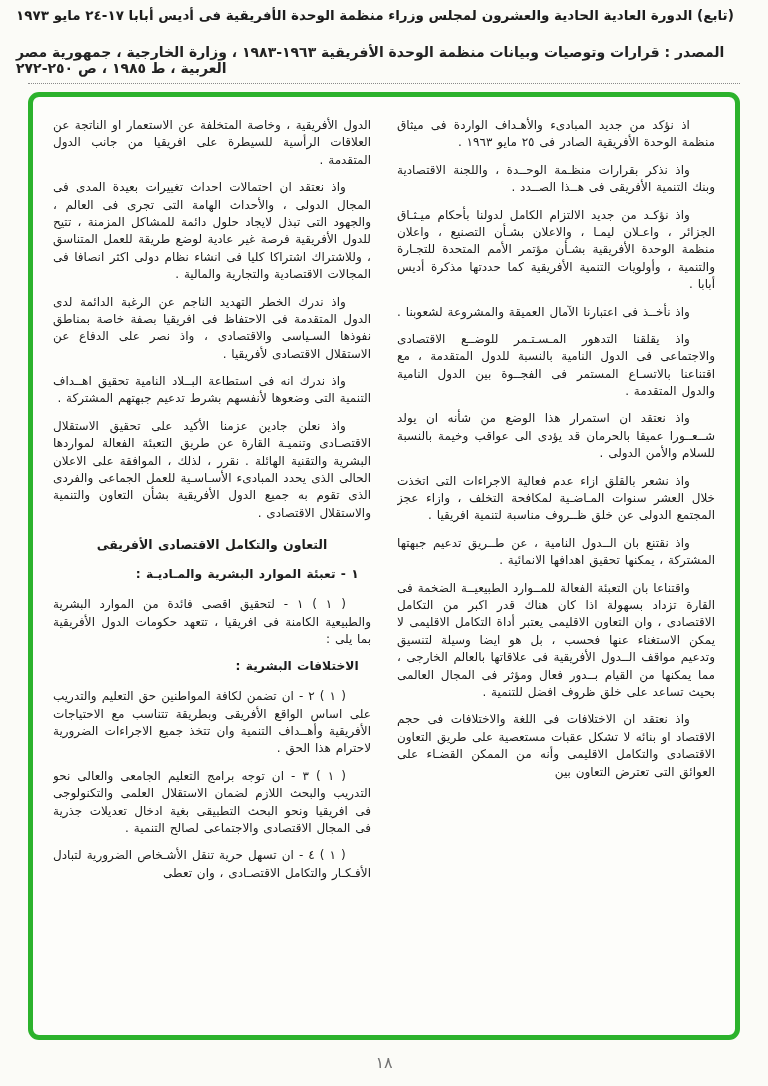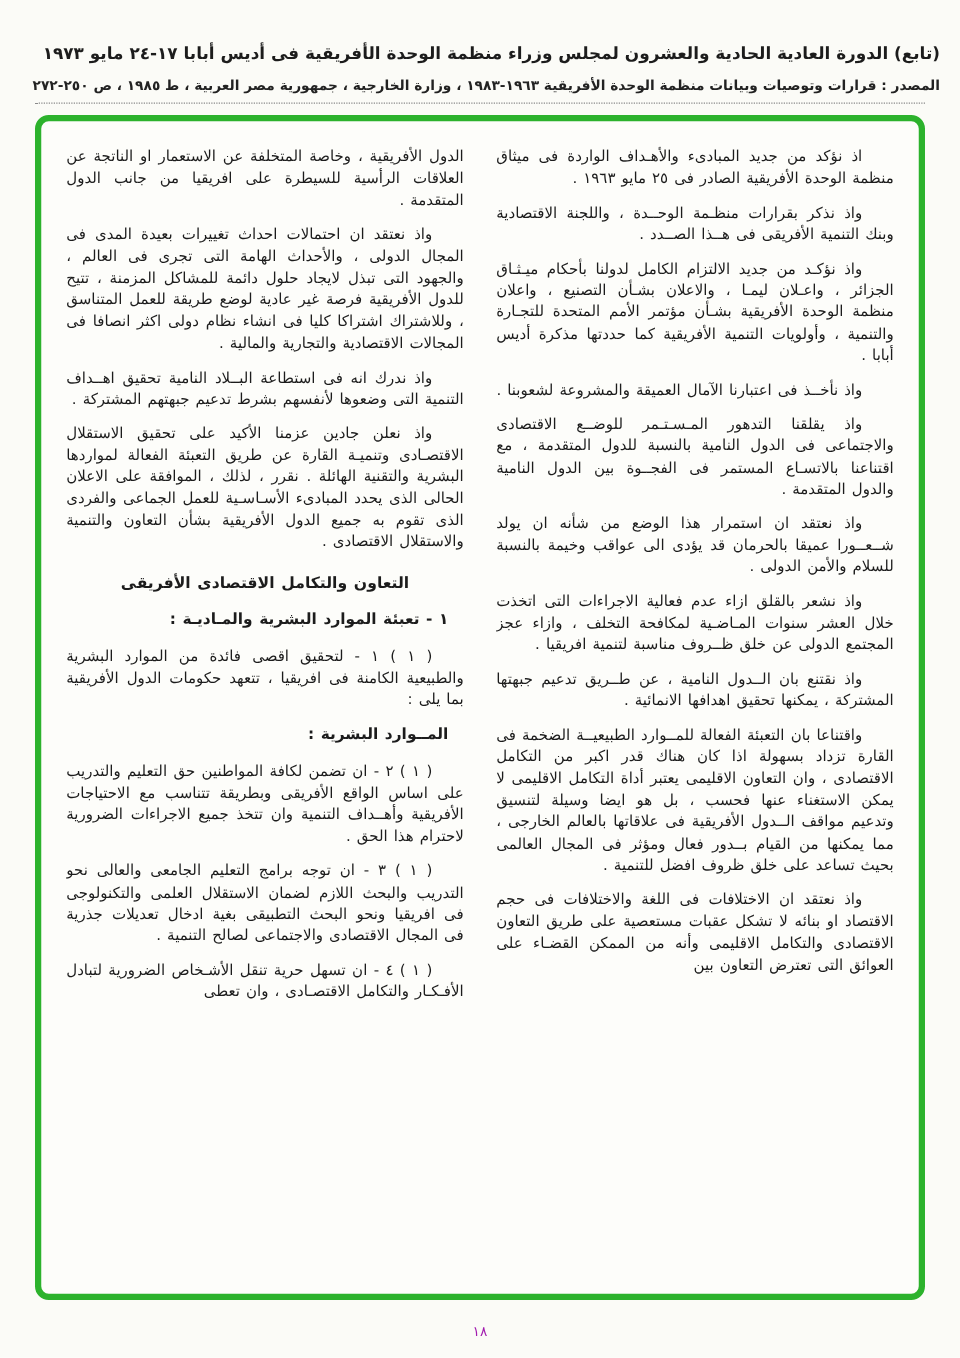--- a/index.html
+++ b/index.html
@@ -15,33 +15,33 @@
     position: relative;
     overflow: hidden;
   }
   .page {
     position: relative;
     width: 768px;
     height: 1086px;
     direction: rtl;
   }
   .header {
-    text-align: right;
-    padding-top: 35px;
+    text-align: left;
+    padding-top: 7px;
   }
   .header-title {
     font-size: 13.5px;
     font-weight: bold;
     letter-spacing: 0.2px;
     padding: 0 16px;
   }
   .header-source {
-    font-size: 11px;
+    font-size: 14px;
     font-weight: bold;
-    margin-top: 11px;
+    margin-top: 21px;
     color: #222;
     padding: 0 16px;
   }
   .header-rule {
     width: 712px;
     margin: 6px auto 0;
     border-bottom: 1px dotted #8a8a8a;
     height: 1px;
   }
   .frame {
@@ -92,22 +92,22 @@
     text-indent: 1em;
     margin: 10px 0 12px;
     font-size: 12.3px;
   }
   .pageno {
     position: absolute;
     bottom: 14px;
     left: 0;
     right: 0;
     text-align: center;
-    font-size: 11px;
-    color: #a21caf;
+    font-size: 16px;
+    color: #737373;
   }
 </style>
 </head>
 <body style="color: rgb(28, 28, 28);">
 
 <div class="page">
 
   <header class="header">
     <div class="header-title">(تابع) الدورة العادية الحادية والعشرون لمجلس وزراء منظمة الوحدة الأفريقية فى أديس أبابا ١٧-٢٤ مايو ١٩٧٣</div>
     <div class="header-source">المصدر : قرارات وتوصيات وبيانات منظمة الوحدة الأفريقية ١٩٦٣-١٩٨٣ ، وزارة الخارجية ، جمهورية مصر العربية ، ط ١٩٨٥ ، ص ٢٥٠-٢٧٢</div>
@@ -124,26 +124,27 @@
           <p class="para">واذ يقلقنا التدهور المـسـتـمر للوضــع الاقتصادى والاجتماعى فى الدول النامية بالنسبة للدول المتقدمة ، مع اقتناعنا بالاتسـاع المستمر فى الفجــوة بين الدول النامية والدول المتقدمة .</p>
           <p class="para">واذ نعتقد ان استمرار هذا الوضع من شأنه ان يولد شــعــورا عميقا بالحرمان قد يؤدى الى عواقب وخيمة بالنسبة للسلام والأمن الدولى .</p>
           <p class="para">واذ نشعر بالقلق ازاء عدم فعالية الاجراءات التى اتخذت خلال العشر سنوات المـاضـية لمكافحة التخلف ، وازاء عجز المجتمع الدولى عن خلق ظــروف مناسبة لتنمية افريقيا .</p>
           <p class="para">واذ نقتنع بان الــدول النامية ، عن طــريق تدعيم جبهتها المشتركة ، يمكنها تحقيق اهدافها الانمائية .</p>
           <p class="para">واقتناعا بان التعبئة الفعالة للمــوارد الطبيعيــة الضخمة فى القارة تزداد بسهولة اذا كان هناك قدر اكبر من التكامل الاقتصادى ، وان التعاون الاقليمى يعتبر أداة التكامل الاقليمى لا يمكن الاستغناء عنها فحسب ، بل هو ايضا وسيلة لتنسيق وتدعيم مواقف الــدول الأفريقية فى علاقاتها بالعالم الخارجى ، مما يمكنها من القيام بــدور فعال ومؤثر فى المجال العالمى بحيث تساعد على خلق ظروف افضل للتنمية .</p>
           <p class="para">واذ نعتقد ان الاختلافات فى اللغة والاختلافات فى حجم الاقتصاد او بنائه لا تشكل عقبات مستعصية على طريق التعاون الاقتصادى والتكامل الاقليمى وأنه من الممكن القضـاء على العوائق التى تعترض التعاون بين</p>
         </div>
       <div class="col">
           <p class="para cont">الدول الأفريقية ، وخاصة المتخلفة عن الاستعمار او الناتجة عن العلاقات الرأسية للسيطرة على افريقيا من جانب الدول المتقدمة .</p>
           <p class="para">واذ نعتقد ان احتمالات احداث تغييرات بعيدة المدى فى المجال الدولى ، والأحداث الهامة التى تجرى فى العالم ، والجهود التى تبذل لايجاد حلول دائمة للمشاكل المزمنة ، تتيح للدول الأفريقية فرصة غير عادية لوضع طريقة للعمل المتناسق ، وللاشتراك اشتراكا كليا فى انشاء نظام دولى اكثر انصافا فى المجالات الاقتصادية والتجارية والمالية .</p>
+          <p class="para">واذ ندرك الخطر التهديد الناجم عن الرغبة الدائمة لدى الدول المتقدمة فى الاحتفاظ فى افريقيا بصفة خاصة بمناطق نفوذها السـياسى والاقتصادى ، واذ نصر على الدفاع عن الاستقلال الاقتصادى لأفريقيا .</p>
           <p class="para">واذ ندرك انه فى استطاعة البــلاد النامية تحقيق اهــداف التنمية التى وضعوها لأنفسهم بشرط تدعيم جبهتهم المشتركة .</p>
           <p class="para">واذ نعلن جادين عزمنا الأكيد على تحقيق الاستقلال الاقتصـادى وتنميـة القارة عن طريق التعبئة الفعالة لمواردها البشرية والتقنية الهائلة . نقرر ، لذلك ، الموافقة على الاعلان الحالى الذى يحدد المبادىء الأسـاسـية للعمل الجماعى والفردى الذى تقوم به جميع الدول الأفريقية بشأن التعاون والتنمية والاستقلال الاقتصادى .</p>
           <p class="para heading">التعاون والتكامل الاقتصادى الأفريقى</p>
           <p class="para subheading">١ - تعبئة الموارد البشرية والمـاديـة :</p>
           <p class="para">( ١ ) ١ - لتحقيق اقصى فائدة من الموارد البشرية والطبيعية الكامنة فى افريقيا ، تتعهد حكومات الدول الأفريقية بما يلى :</p>
-          <p class="para subheading">المــوارد البشرية :</p>
+          <p class="para subheading">الاختلافات البشرية :</p>
           <p class="para">( ١ ) ٢ - ان تضمن لكافة المواطنين حق التعليم والتدريب على اساس الواقع الأفريقى وبطريقة تتناسب مع الاحتياجات الأفريقية وأهــداف التنمية وان تتخذ جميع الاجراءات الضرورية لاحترام هذا الحق .</p>
           <p class="para">( ١ ) ٣ - ان توجه برامج التعليم الجامعى والعالى نحو التدريب والبحث اللازم لضمان الاستقلال العلمى والتكنولوجى فى افريقيا ونحو البحث التطبيقى بغية ادخال تعديلات جذرية فى المجال الاقتصادى والاجتماعى لصالح التنمية .</p>
           <p class="para">( ١ ) ٤ - ان تسهل حرية تنقل الأشـخاص الضرورية لتبادل الأفـكـار والتكامل الاقتصـادى ، وان تعطى</p>
         </div>
     </div>
   </div>
 
   <div class="pageno">١٨</div>
 
 </div>

